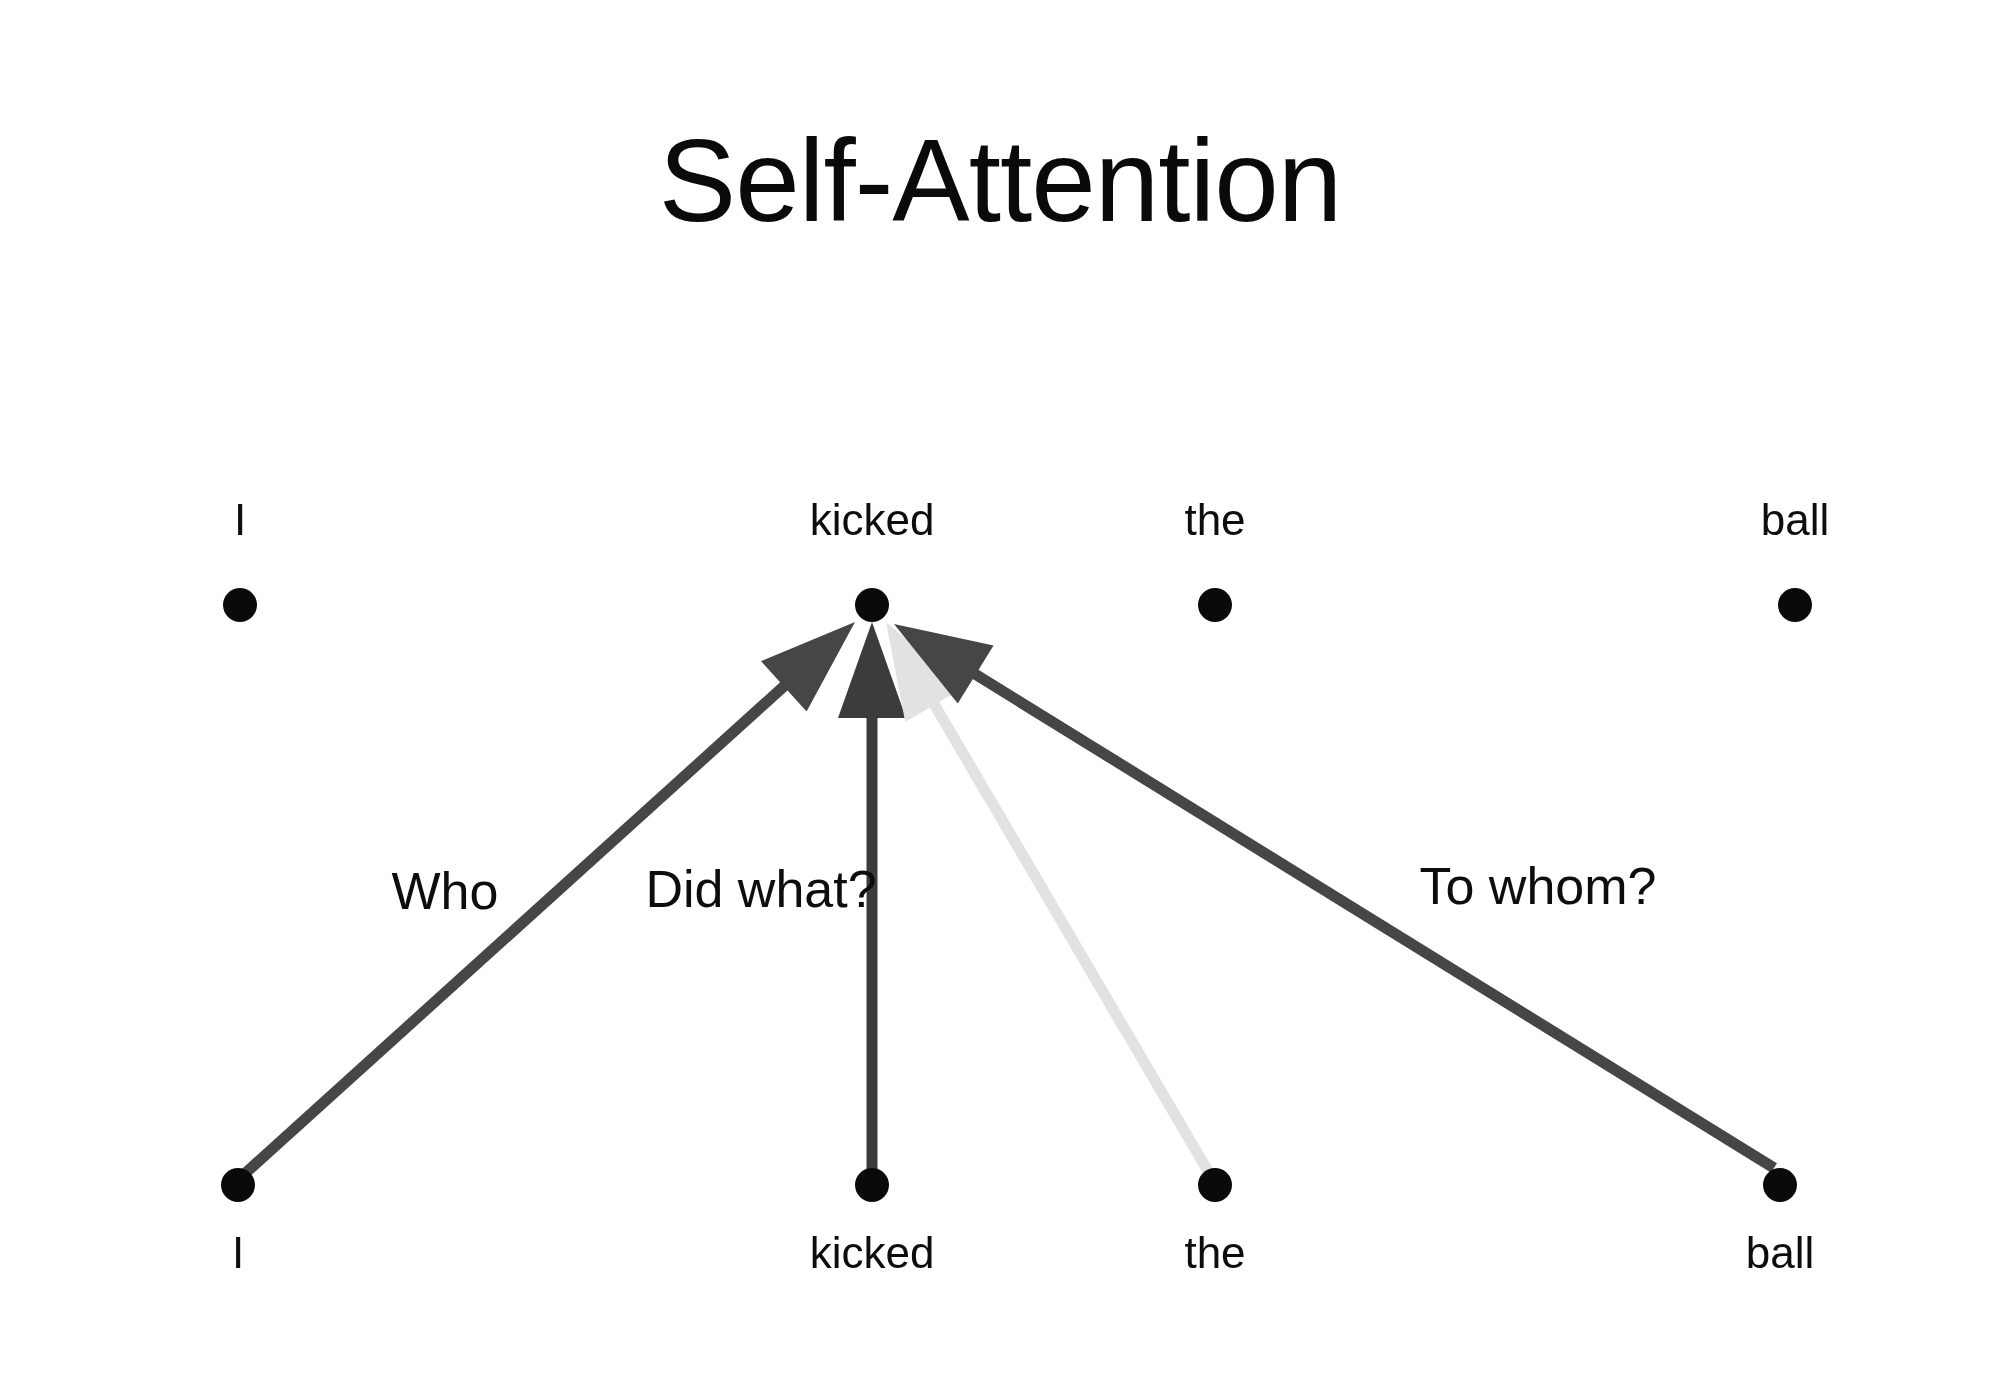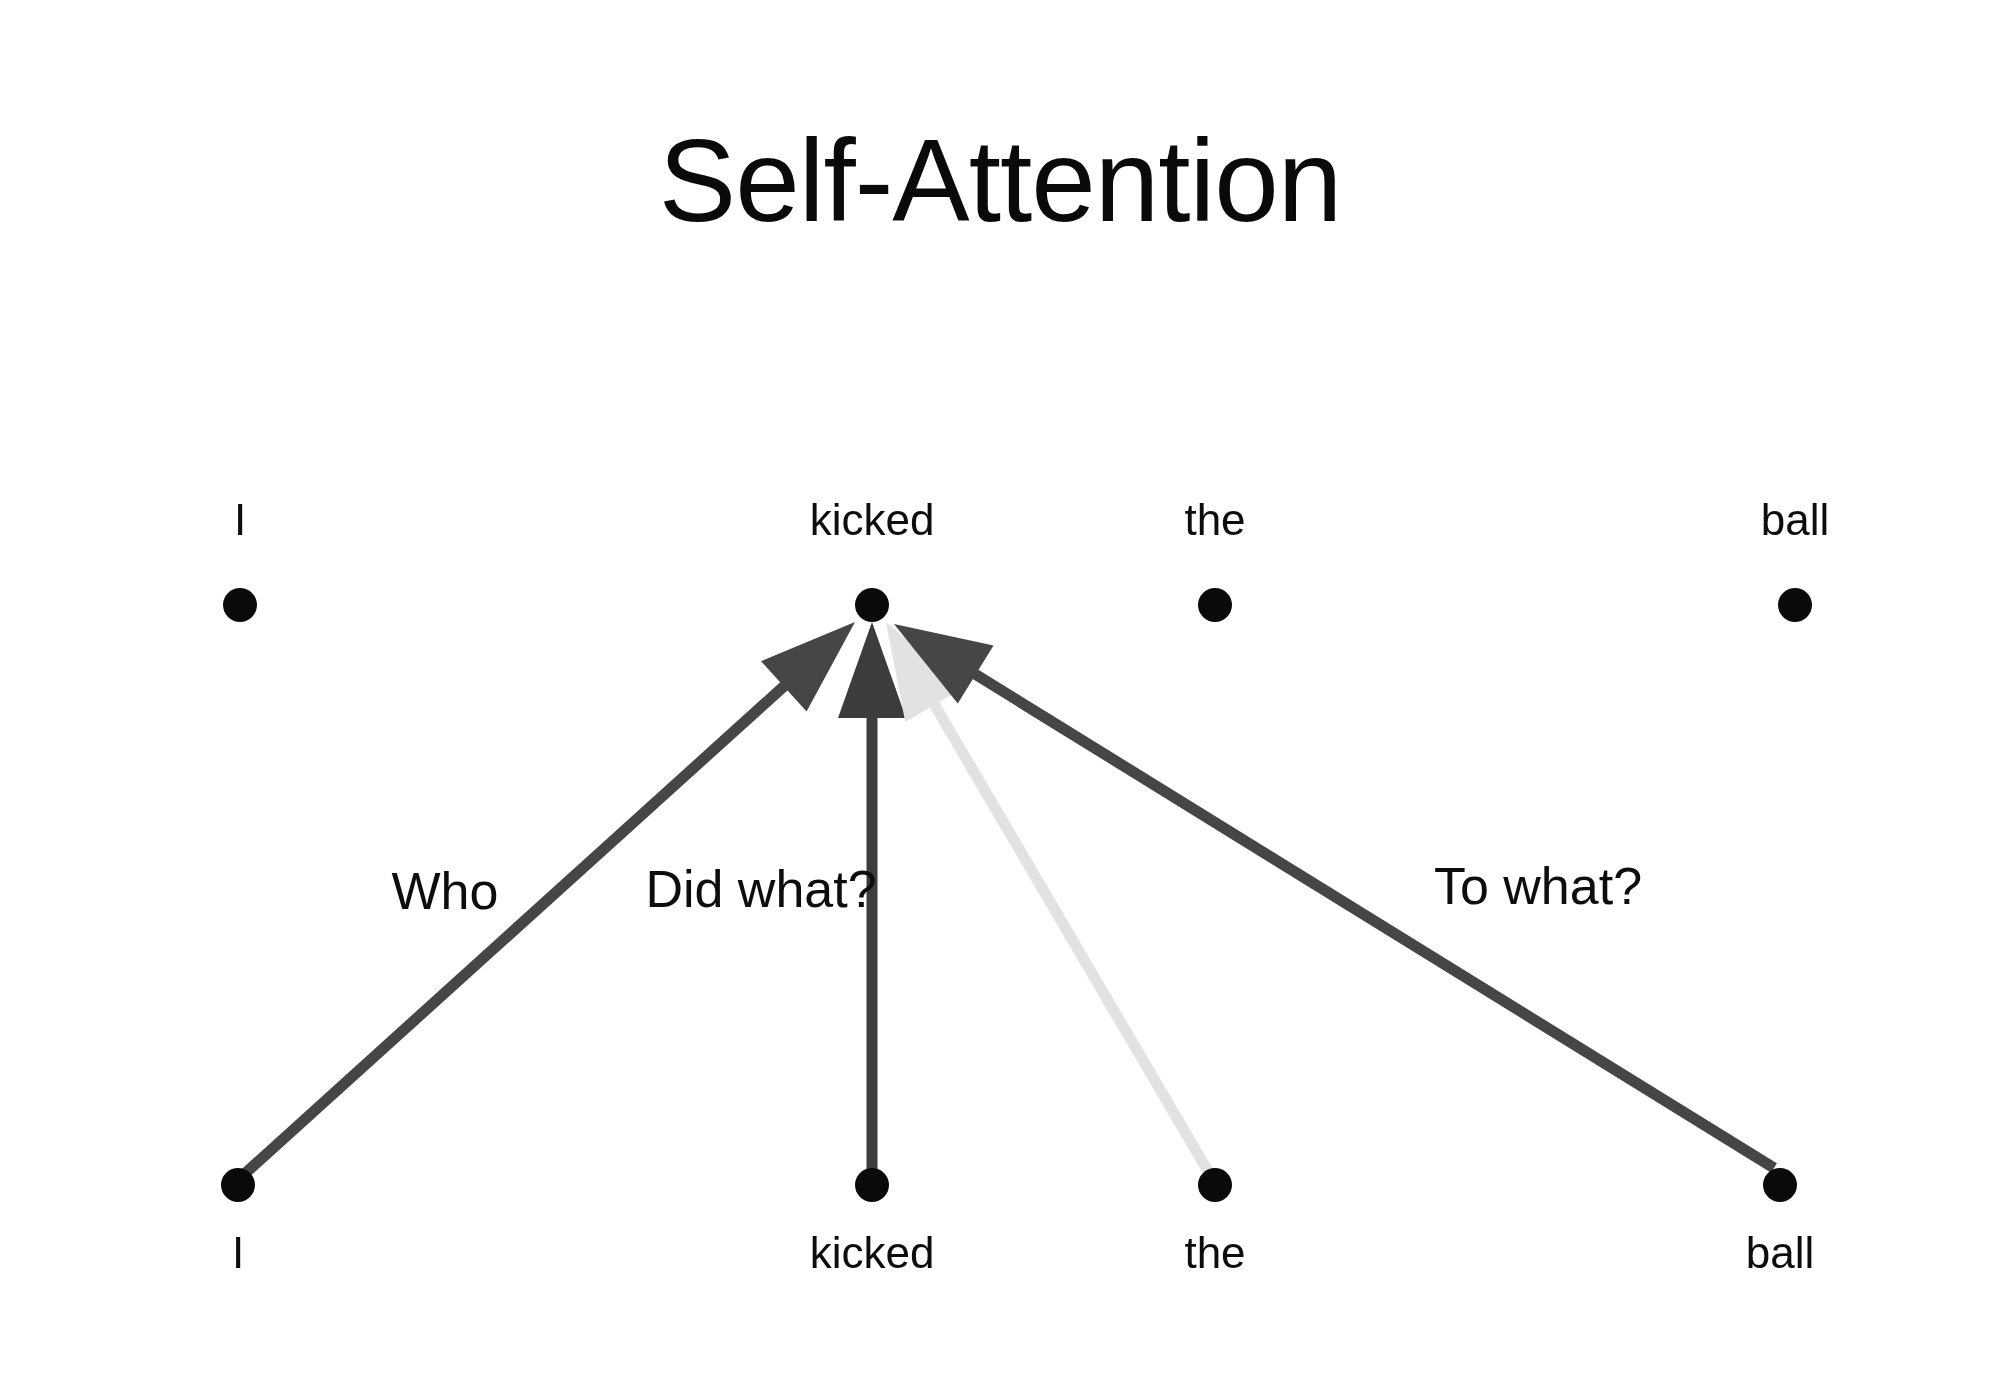--- a/index.html
+++ b/index.html
@@ -99,15 +99,15 @@
   <div class="word-label" style="left:1215px; top:520px;">the</div>
   <div class="word-label" style="left:1795px; top:520px;">ball</div>
 
   <div class="word-label" style="left:238px; top:1253px;">I</div>
   <div class="word-label" style="left:872px; top:1253px;">kicked</div>
   <div class="word-label" style="left:1215px; top:1253px;">the</div>
   <div class="word-label" style="left:1780px; top:1253px;">ball</div>
 
   <div class="edge-label" style="left:445px; top:891px;">Who</div>
   <div class="edge-label" style="left:761px; top:889px;">Did what?</div>
-  <div class="edge-label" style="left:1538px; top:886px;">To what?</div>
+  <div class="edge-label" style="left:1538px; top:886px;">To whom?</div>
 
 </div>
 
 </body></html>

